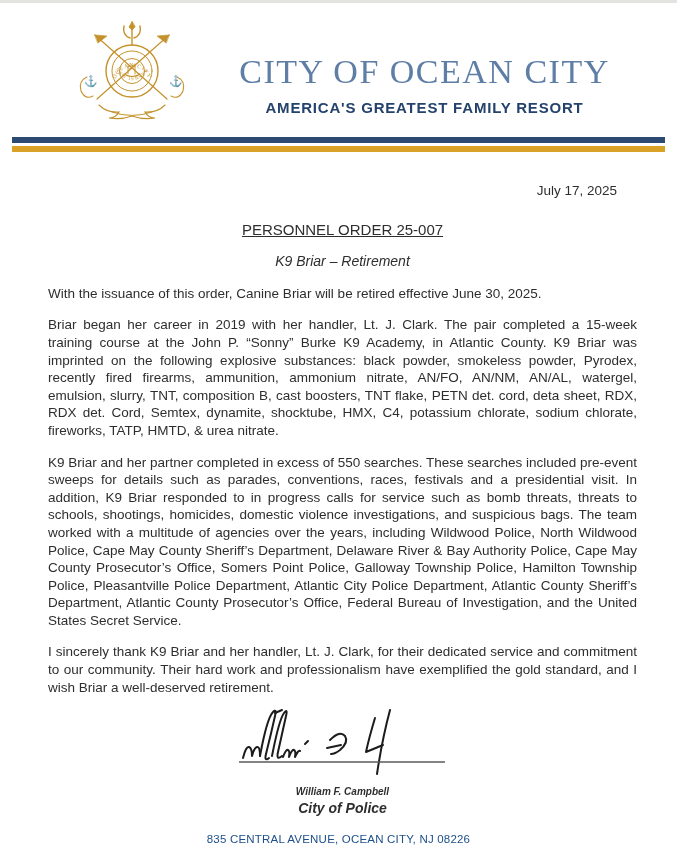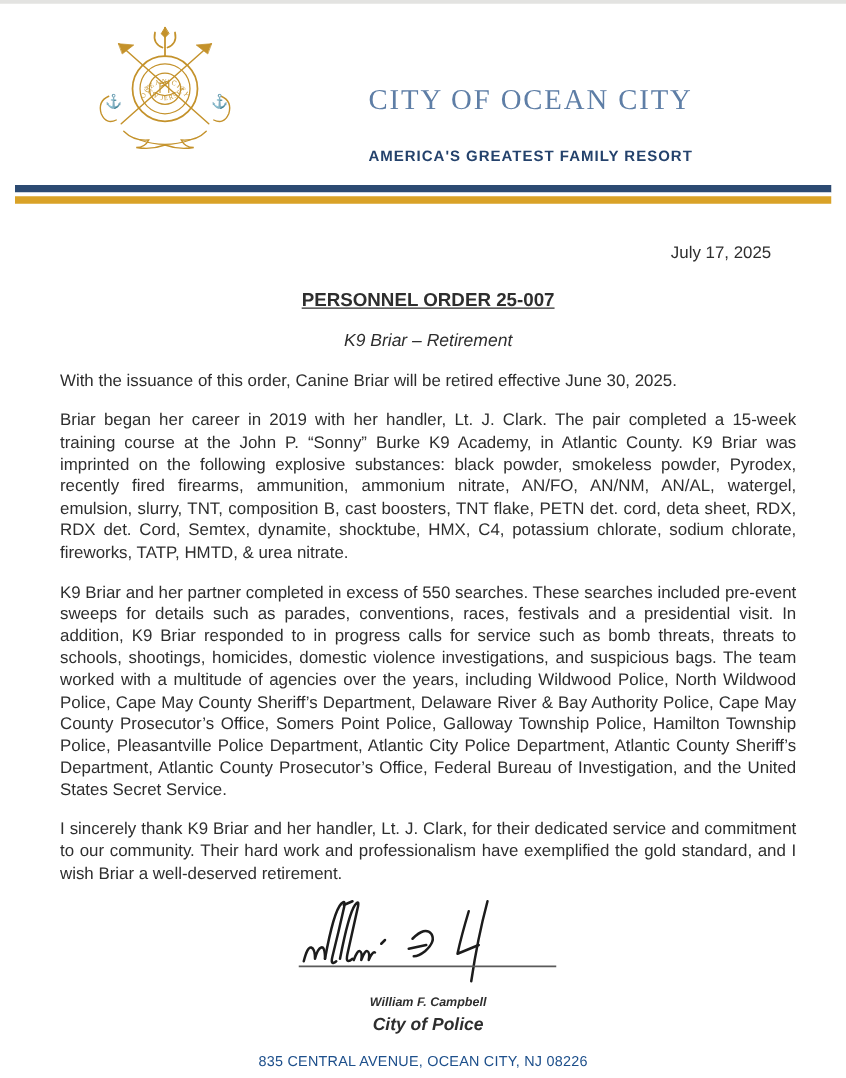--- a/index.html
+++ b/index.html
@@ -11,35 +11,35 @@
   
   .letterhead{display:flex;align-items:flex-start;padding:16px 40px 0 52px;}
   .crest-block{width:160px;text-align:center;flex:none;}
   .crest-block svg{display:block;margin:0 auto;}
   .dept-label{
     font-family:"Liberation Serif",serif;font-size:15px;letter-spacing:.5px;
     color:#1f3864;margin-top:3px;white-space:nowrap;
   }
   .title-block{flex:1;text-align:center;padding-top:34px;}
   .city-title{
-    font-family:"Liberation Serif",serif;font-weight:400;font-size:23px;
-    letter-spacing:1.5px;color:#5e7ea6;margin:14px;white-space:nowrap;
+    font-family:"Liberation Serif",serif;font-weight:400;font-size:34px;
+    letter-spacing:1.5px;color:#5e7ea6;margin:0;white-space:nowrap;
   }
   .city-tagline{
-    font-size:12px;font-weight:bold;letter-spacing:.8px;color:#24426c;margin-top:25px;
+    font-size:15px;font-weight:bold;letter-spacing:.8px;color:#24426c;margin-top:8px;
   }
   .rules{margin:16px 12px 0 12px;}
   .rule-navy{height:6px;background:#2c4a72;}
   .rule-gap{height:3px;background:#ffffff;}
   .rule-gold{height:6px;background:#d9a227;}
   
   .doc-main{padding:0 40px 0 48px;font-size:13.5px;line-height:17.6px;}
   .doc-date{text-align:right;margin:30px 20px 0 0;}
   .order-title{
-    text-align:center;font-weight:bold;font-size:15px;margin:21px 0 0 0;
+    text-align:center;font-weight:normal;font-size:15px;margin:21px 0 0 0;
   }
   .order-title span{text-decoration:underline;}
   .order-subtitle{
     text-align:center;font-style:italic;font-size:14px;margin:15px 0 0 0;font-weight:400;
   }
   .order-subtitle span{}
   .doc-main p{margin:14px 0 0 0;text-align:justify;}
   
   .sig-block{width:230px;margin:6px auto 0 auto;text-align:center;}
   .sig-name{font-weight:bold;font-style:italic;font-size:10px;line-height:17px;margin-top:2px;}

